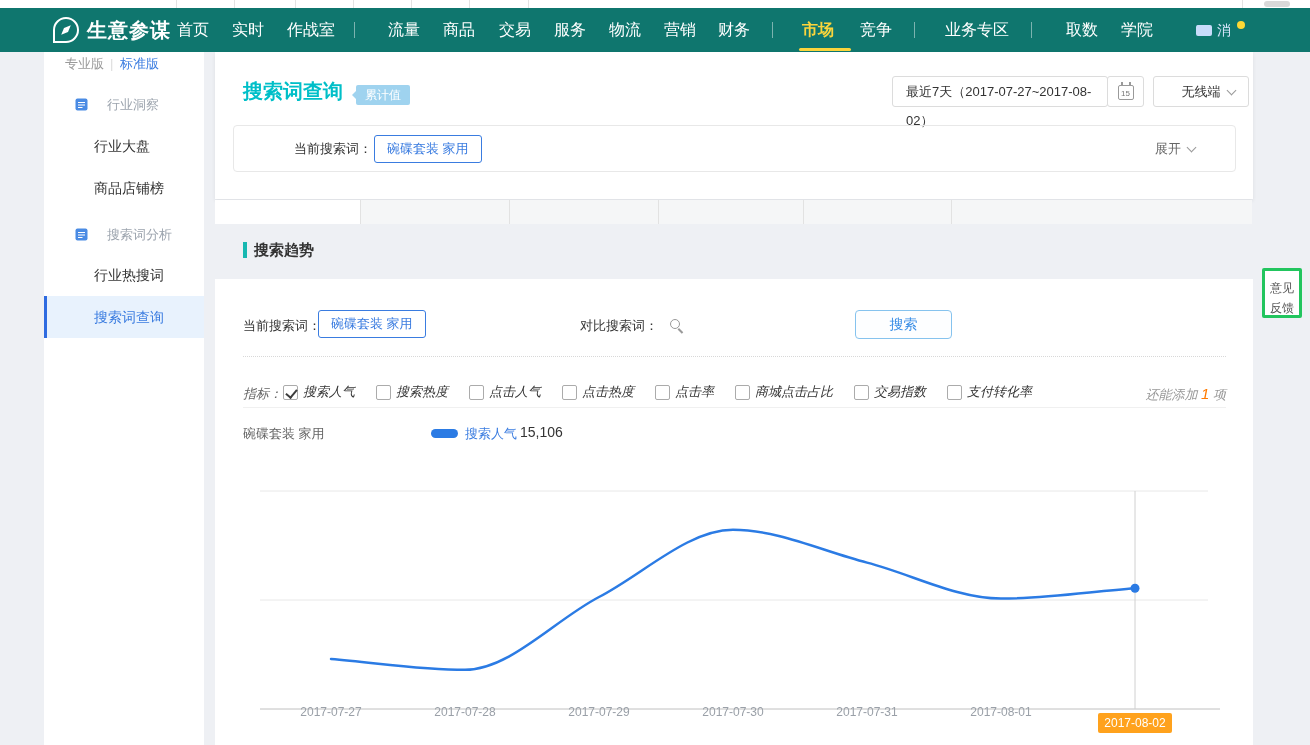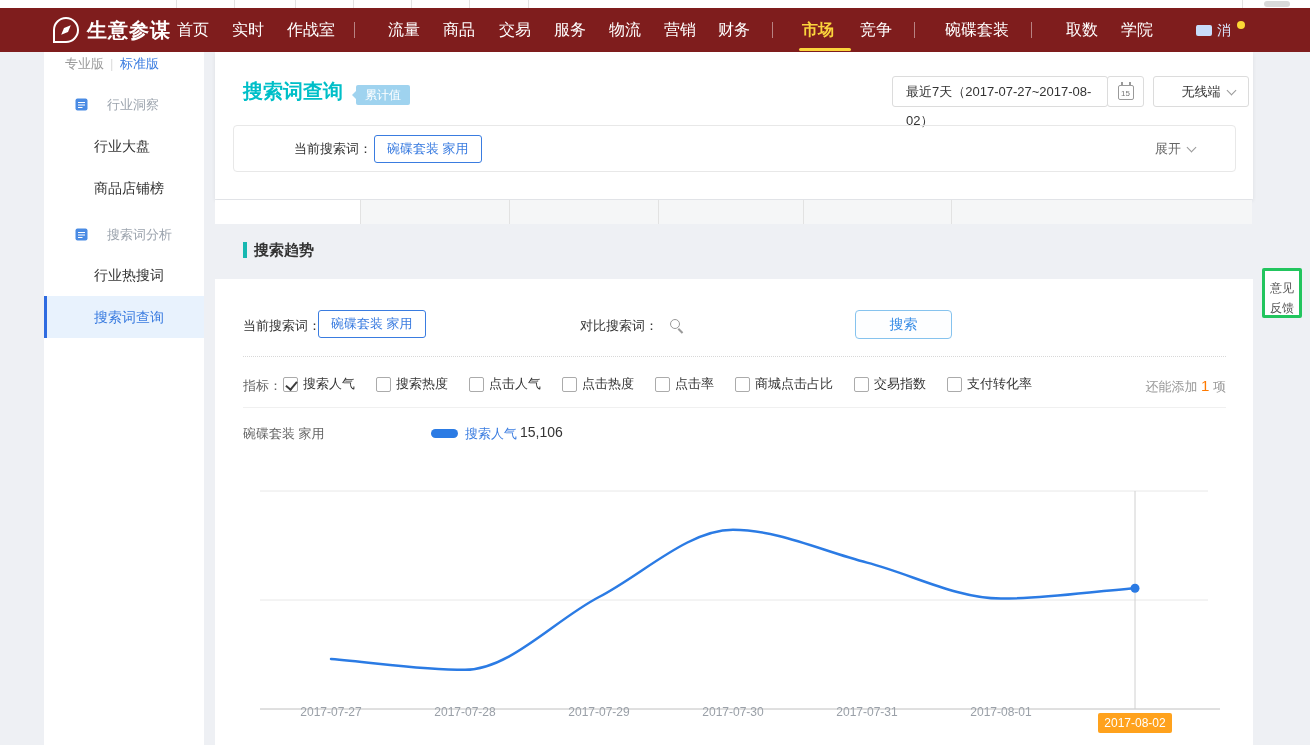--- a/index.html
+++ b/index.html
@@ -6,21 +6,21 @@
   html,body { width:1310px; height:745px; }
   body { font-family:"Liberation Sans","DejaVu Sans",sans-serif; background:#eef0f4; position:relative; overflow:hidden; color:#333; }
   #screen { position:absolute; inset:0; width:1310px; height:745px; }
 
   
   .top-strip { position:absolute; left:0; top:0; width:1310px; height:8px; background:#fff; }
   .top-strip .tick { position:absolute; top:0; width:1px; height:8px; background:#e3e3e3; }
   .top-strip .thumb { position:absolute; top:1px; left:1264px; width:26px; height:6px; background:#d9d9d9; border-radius:3px; }
 
   
-  .nav { position:absolute; left:0; top:8px; width:1310px; height:44px; background:#7f1d1d; }
+  .nav { position:absolute; left:0; top:8px; width:1310px; height:44px; background:#0f766e; }
   .nav .item { position:absolute; top:0; height:44px; line-height:44px; color:#fff; font-size:16px; cursor:pointer; white-space:nowrap; }
   .nav .item.active { color:#fbd53c; font-weight:bold; }
   .nav .underline { position:absolute; left:799px; top:40px; width:52px; height:3px; background:#fbd53c; border-radius:2px; }
   .nav .divider { position:absolute; top:14px; width:1px; height:16px; background:rgba(255,255,255,.45); }
   .brand-icon { position:absolute; left:53px; top:9px; width:26px; height:26px; }
   .brand { position:absolute; left:87px; top:0; height:44px; line-height:44px; color:#fff; font-size:20px; font-weight:bold; letter-spacing:1px; }
   .msg-wrap { position:absolute; left:1196px; top:0; height:44px; cursor:pointer; }
   .envelope { position:absolute; left:0; top:17px; width:16px; height:11px; background:#c8dcfa; border-radius:2px; }
   .envelope::after { content:""; position:absolute; left:2px; top:-3px; width:8px; height:8px; border-right:2px solid #c8dcfa; border-bottom:2px solid #c8dcfa; transform:rotate(45deg) scaleY(.7); background:transparent; }
   .msg-label { position:absolute; left:21px; top:0; height:44px; line-height:44px; color:#dce8ff; font-size:14px; }
@@ -74,21 +74,21 @@
   .t-label { position:absolute; font-size:13px; color:#333; white-space:nowrap; }
   .trend-card .cur-label { left:28px; top:38px; }
   .trend-card .cur-tag { left:103px; top:31px; }
   .cmp-label { position:absolute; left:343px; top:38px; width:100px; text-align:right; font-size:13px; color:#333; }
   .cmp-input { position:absolute; left:445px; top:32px; width:185px; height:30px; border:1px solid #d9d9d9; border-radius:3px; background:#fff; font-size:13px; color:#333; padding:0 8px 0 28px; outline:none; }
   .cmp-input::placeholder { color:#b8b8b8; }
   .mag { position:absolute; left:455px; top:40px; width:10px; height:10px; border:1.5px solid #999; border-radius:50%; }
   .mag::after { content:""; position:absolute; left:8px; top:8px; width:6px; height:1.5px; background:#999; transform:rotate(45deg); transform-origin:0 0; }
   .search-btn { position:absolute; left:640px; top:31px; width:97px; height:29px; border:1px solid #86c3ee; border-radius:4px; background:#fdfeff; color:#3a8ee6; font-size:14px; cursor:pointer; }
   .dotted-sep { position:absolute; left:28px; top:77px; width:983px; border-top:1px dotted #d8d8d8; }
-  .metrics-row { position:absolute; left:28px; top:96px; width:983px; height:18px; }
+  .metrics-row { position:absolute; left:28px; top:104px; width:983px; height:18px;font-style:italic; }
   .metrics-label { position:absolute; left:0; top:2px; font-size:13px; color:#666; }
   .metrics-list { position:absolute; left:40px; top:0; display:flex; gap:21px; }
   .metric { display:flex; align-items:center; font-size:13px; color:#333; cursor:pointer; white-space:nowrap; }
   .cbox { position:relative; width:15px; height:15px; border:1px solid #ababab; border-radius:2px; background:#fff; margin-right:5px; }
   .cbox.checked::after { content:""; position:absolute; left:4px; top:1px; width:5px; height:9px; border-right:2px solid #3c3c3c; border-bottom:2px solid #3c3c3c; transform:rotate(40deg); }
   .remaining { position:absolute; right:0; top:2px; font-size:13px; color:#999; }
   .remaining .count { color:#ff7a00; font-size:15px; }
   .solid-sep { position:absolute; left:28px; top:128px; width:983px; border-top:1px solid #f0f0f0; }
   .legend-row { position:absolute; left:28px; top:144px; width:983px; height:20px; }
   .legend-term { position:absolute; left:0; top:2px; font-size:13px; color:#666; }
@@ -135,21 +135,21 @@
     <span class="item" style="left:443px">商品</span>
     <span class="item" style="left:499px">交易</span>
     <span class="item" style="left:554px">服务</span>
     <span class="item" style="left:609px">物流</span>
     <span class="item" style="left:664px">营销</span>
     <span class="item" style="left:718px">财务</span>
     <span class="divider" style="left:772px"></span>
     <span class="item active" style="left:802px">市场</span>
     <span class="item" style="left:860px">竞争</span>
     <span class="divider" style="left:914px"></span>
-    <span class="item" style="left:945px">碗碟套装</span>
+    <span class="item" style="left:945px">业务专区</span>
     <span class="divider" style="left:1031px"></span>
     <span class="item" style="left:1066px">取数</span>
     <span class="item" style="left:1121px">学院</span>
     <div class="underline"></div>
     <div class="msg-wrap">
       <span class="envelope"></span>
       <span class="msg-label">消息</span>
       <span class="msg-dot"></span>
     </div>
   </div>

